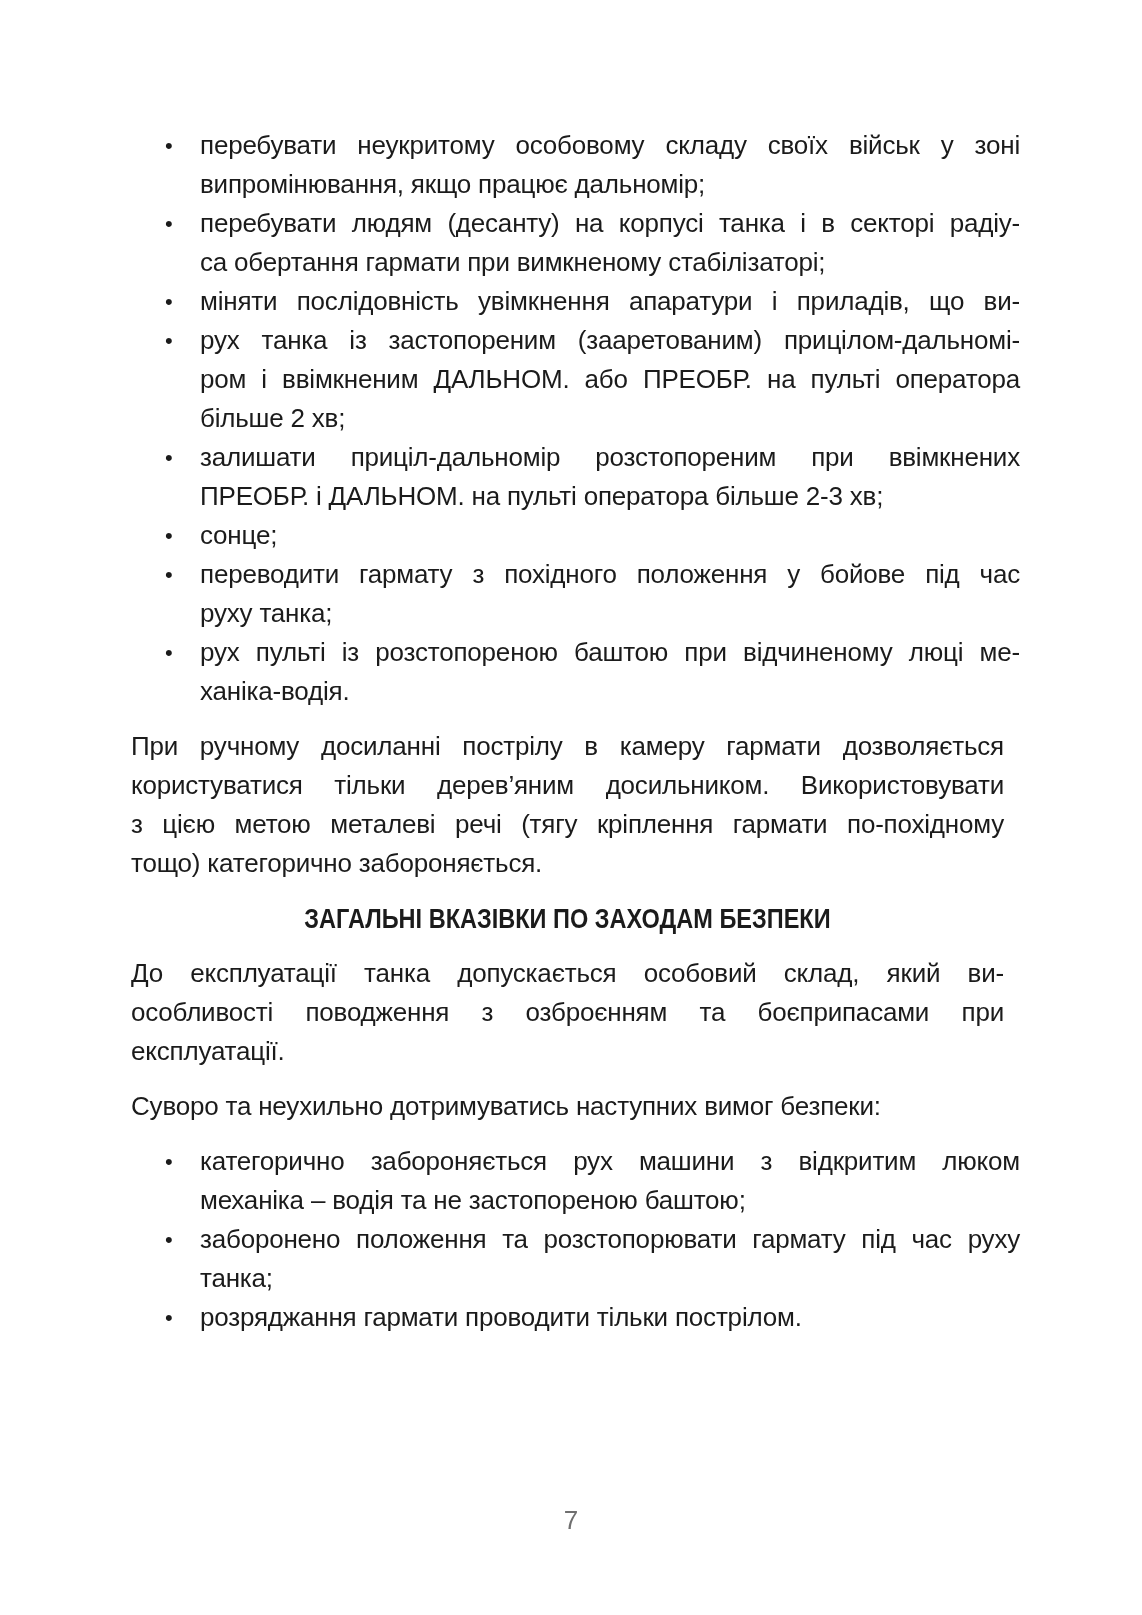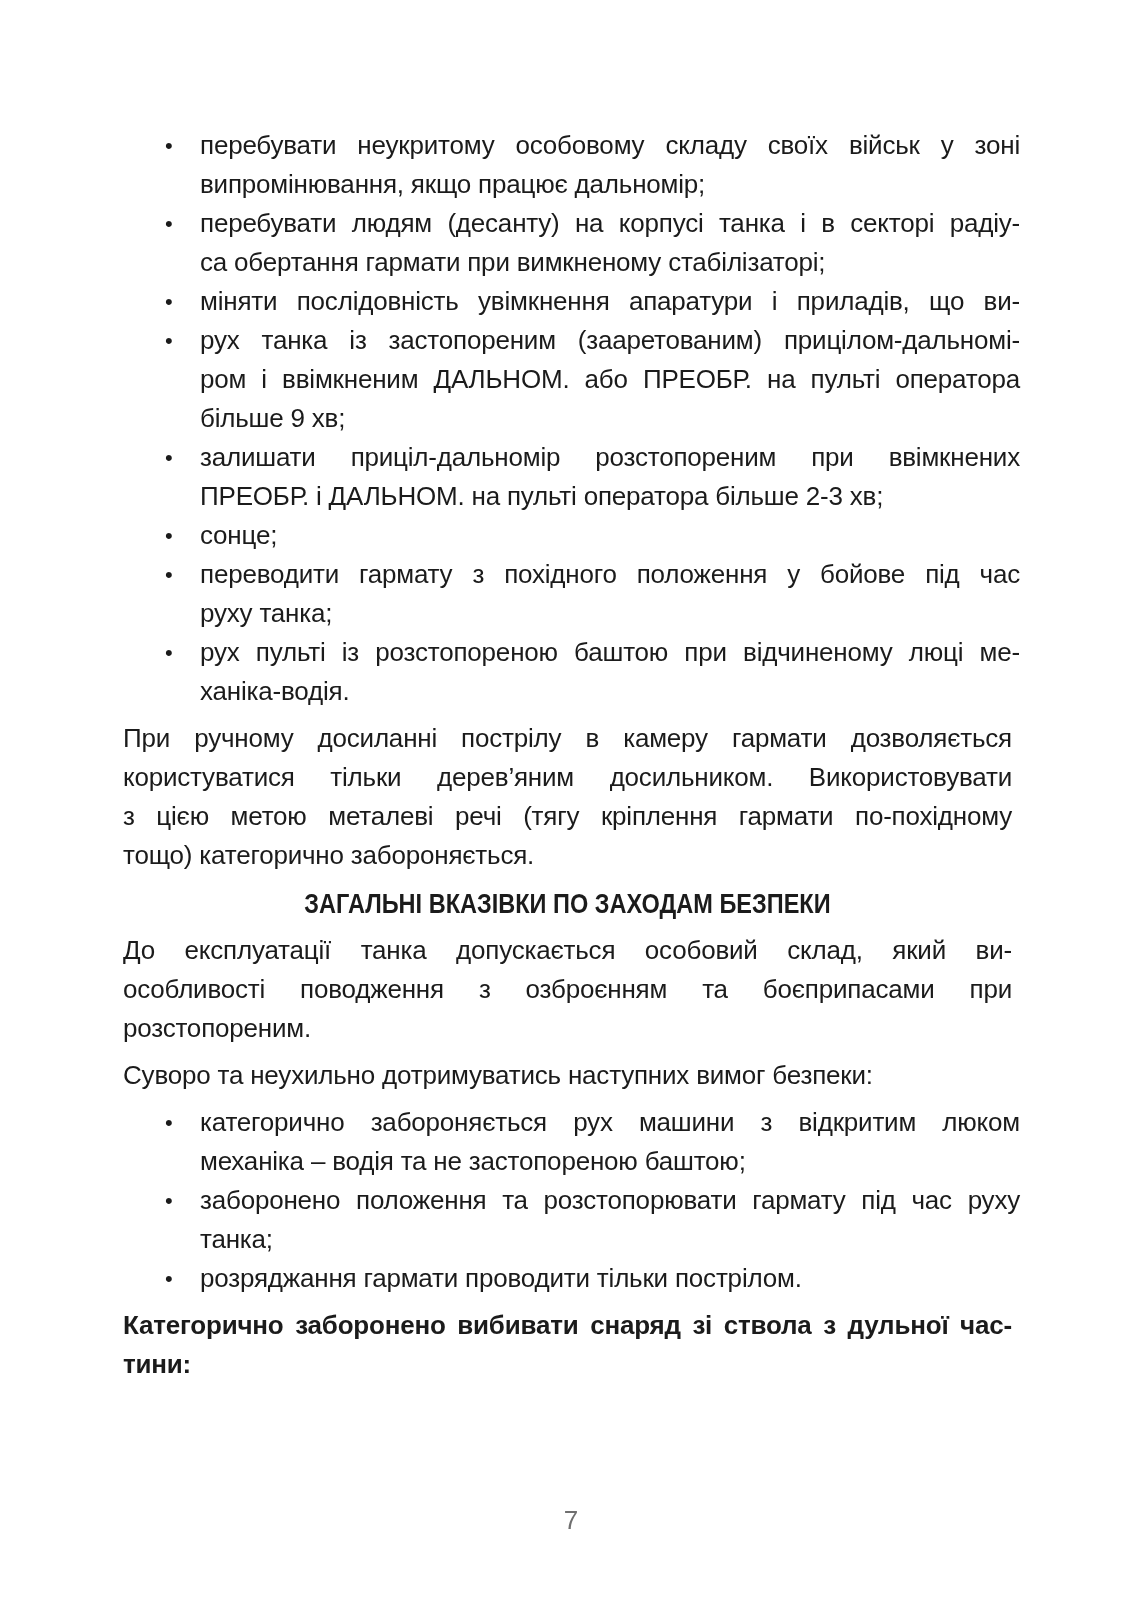--- a/index.html
+++ b/index.html
@@ -18,21 +18,21 @@
   }
   #content {
     position: absolute;
     left: 115px;
     top: 126px;
     width: 905px;
     font-size: 26px;
     line-height: 39px;
     letter-spacing: -0.2px;
   }
-  .para { margin: 8px; }
+  .para { margin: 16px; }
   .para.bold { font-weight: 700; }
   .ln {
     text-align: justify;
     text-align-last: justify;
     white-space: normal;
   }
   .ln.last {
     text-align-last: left;
   }
   .bullet-item {
@@ -81,21 +81,21 @@
           <div class="ln last">са обертання гармати при вимкненому стабілізаторі;</div>
         </div>
         <div class="bullet-item">
           <span class="bullet-marker">•</span>
           <div class="ln">міняти послідовність увімкнення апаратури і приладів, що ви-</div>
         </div>
         <div class="bullet-item">
           <span class="bullet-marker">•</span>
           <div class="ln">рух танка із застопореним (зааретованим) прицілом-дальномі-</div>
           <div class="ln">ром і ввімкненим ДАЛЬНОМ. або ПРЕОБР. на пульті оператора</div>
-          <div class="ln last">більше 9 хв;</div>
+          <div class="ln last">більше 2 хв;</div>
         </div>
         <div class="bullet-item">
           <span class="bullet-marker">•</span>
           <div class="ln">залишати приціл-дальномір розстопореним при ввімкнених</div>
           <div class="ln last">ПРЕОБР. і ДАЛЬНОМ. на пульті оператора більше 2-3 хв;</div>
         </div>
         <div class="bullet-item">
           <span class="bullet-marker">•</span>
           <div class="ln last">сонце;</div>
         </div>
@@ -113,40 +113,36 @@
       <div class="para">
         <div class="ln">При ручному досиланні пострілу в камеру гармати дозволяється</div>
         <div class="ln">користуватися тільки дерев’яним досильником. Використовувати</div>
         <div class="ln">з цією метою металеві речі (тягу кріплення гармати по-похідному</div>
         <div class="ln last">тощо) категорично забороняється.</div>
       </div>
       <div class="section-heading">ЗАГАЛЬНІ ВКАЗІВКИ ПО ЗАХОДАМ БЕЗПЕКИ</div>
       <div class="para">
         <div class="ln">До експлуатації танка допускається особовий склад, який ви-</div>
         <div class="ln">особливості поводження з озброєнням та боєприпасами при</div>
-        <div class="ln last">розстопореним.</div>
+        <div class="ln last">експлуатації.</div>
       </div>
       <div class="para">
         <div class="ln last">Суворо та неухильно дотримуватись наступних вимог безпеки:</div>
       </div>
       <div class="bullets">
         <div class="bullet-item">
           <span class="bullet-marker">•</span>
           <div class="ln">категорично забороняється рух машини з відкритим люком</div>
           <div class="ln last">механіка – водія та не застопореною баштою;</div>
         </div>
         <div class="bullet-item">
           <span class="bullet-marker">•</span>
           <div class="ln">заборонено положення та розстопорювати гармату під час руху</div>
           <div class="ln last">танка;</div>
         </div>
         <div class="bullet-item">
           <span class="bullet-marker">•</span>
           <div class="ln last">розряджання гармати проводити тільки пострілом.</div>
         </div>
       </div>
-      <div class="para bold">
-        <div class="ln">Категорично заборонено вибивати снаряд зі ствола з дульної час-</div>
-        <div class="ln last">тини:</div>
-      </div>
     </div>
   <div class="page-number">7</div>
 </div>
 
 </body></html>

